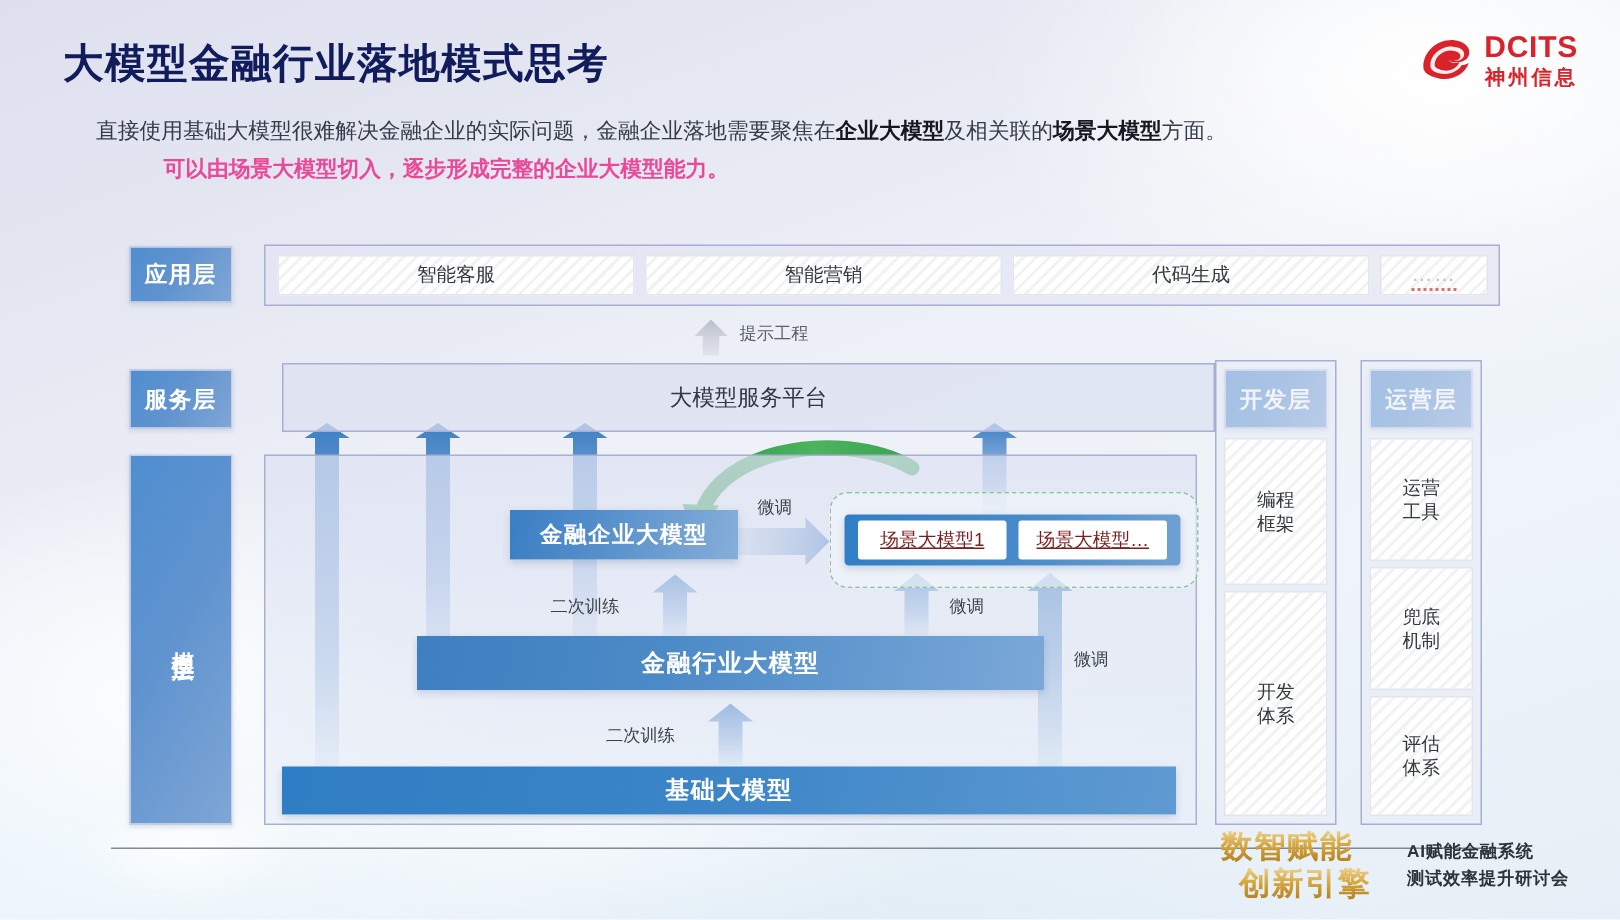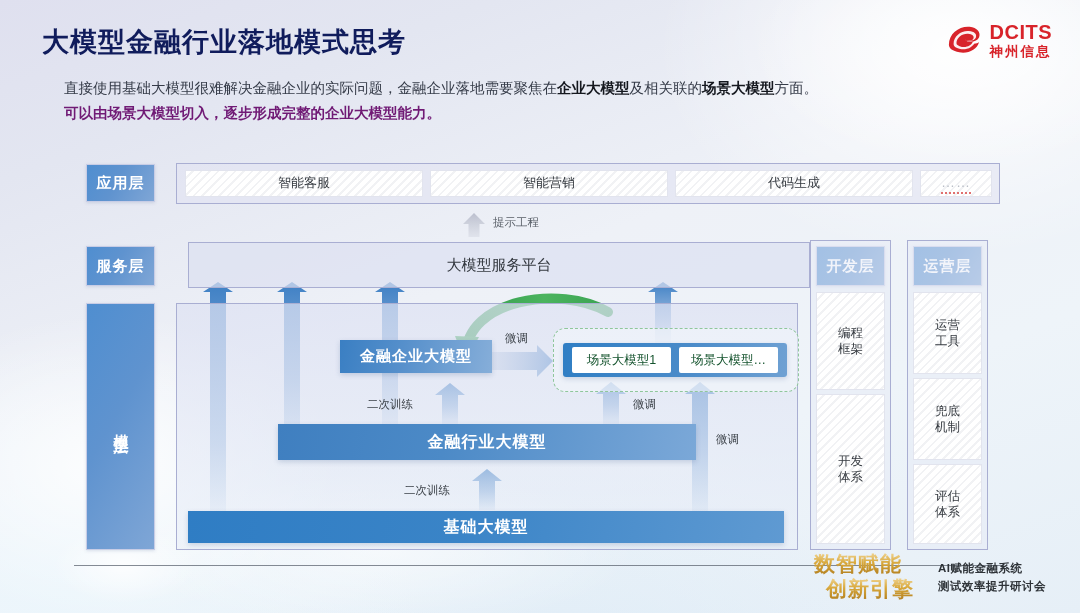--- a/index.html
+++ b/index.html
@@ -30,24 +30,24 @@
   .title{
     position:absolute;left:42px;top:24px;
     font-size:27px;font-weight:bold;letter-spacing:1px;
     color:#101c5c;white-space:nowrap;
   }
   .subtitle{
     position:absolute;left:64px;top:76px;width:810px;
     font-size:14.5px;line-height:25px;color:#353b48;
   }
   .subtitle b{color:#15181f;font-weight:bold;}
-  .sub-line2{font-weight:bold;color:#701a75;}
-
-  
-  .logo{position:absolute;right:28px;top:22px;display:flex;align-items:center;gap:7px;}
+  .sub-line2{font-weight:bold;color:#ec4899;margin-left:45px;}
+
+  
+  .logo{position:absolute;right:28px;top:22px;display:flex;align-items:center;gap:7px;text-align:right;}
   .logo-mark{width:38px;height:34px;flex:0 0 auto;}
   .logo-txt{line-height:1;}
   .logo-en{font-size:20px;font-weight:bold;color:#d8232a;letter-spacing:.5px;}
   .logo-cn{font-size:13.5px;font-weight:bold;color:#d8232a;letter-spacing:2px;margin-top:3px;}
 
   
   #diagram{position:absolute;left:0;top:0;width:1080px;height:613px;}
 
   
   .layer-tag{
@@ -102,21 +102,21 @@
     background:rgba(244,247,251,.55);
   }
   .scene-inner{
     position:absolute;background:linear-gradient(100deg,#2f7ec4 0%,#4a8bc9 55%,#6fa1d3 100%);
     border-radius:3px;display:flex;align-items:center;gap:8px;padding:0 9px;
     box-shadow:0 2px 5px rgba(60,90,140,.2);
   }
   .scene-chip{
     flex:1;height:26px;background:#ffffff;border-radius:2px;
     display:flex;align-items:center;justify-content:center;
-    font-size:12.5px;color:#14532d;
+    font-size:12.5px;color:#7f1d1d;text-decoration:underline;
   }
 
   
   .alabel{position:absolute;font-size:11.5px;color:#5a6069;white-space:nowrap;}
   .alabel.dark{color:#3c4249;}
 
   
   .ellipsis{
     color:#b9bec7;font-size:14px;letter-spacing:1px;
     border-bottom:2px dotted #e0706f;padding-bottom:1px;

